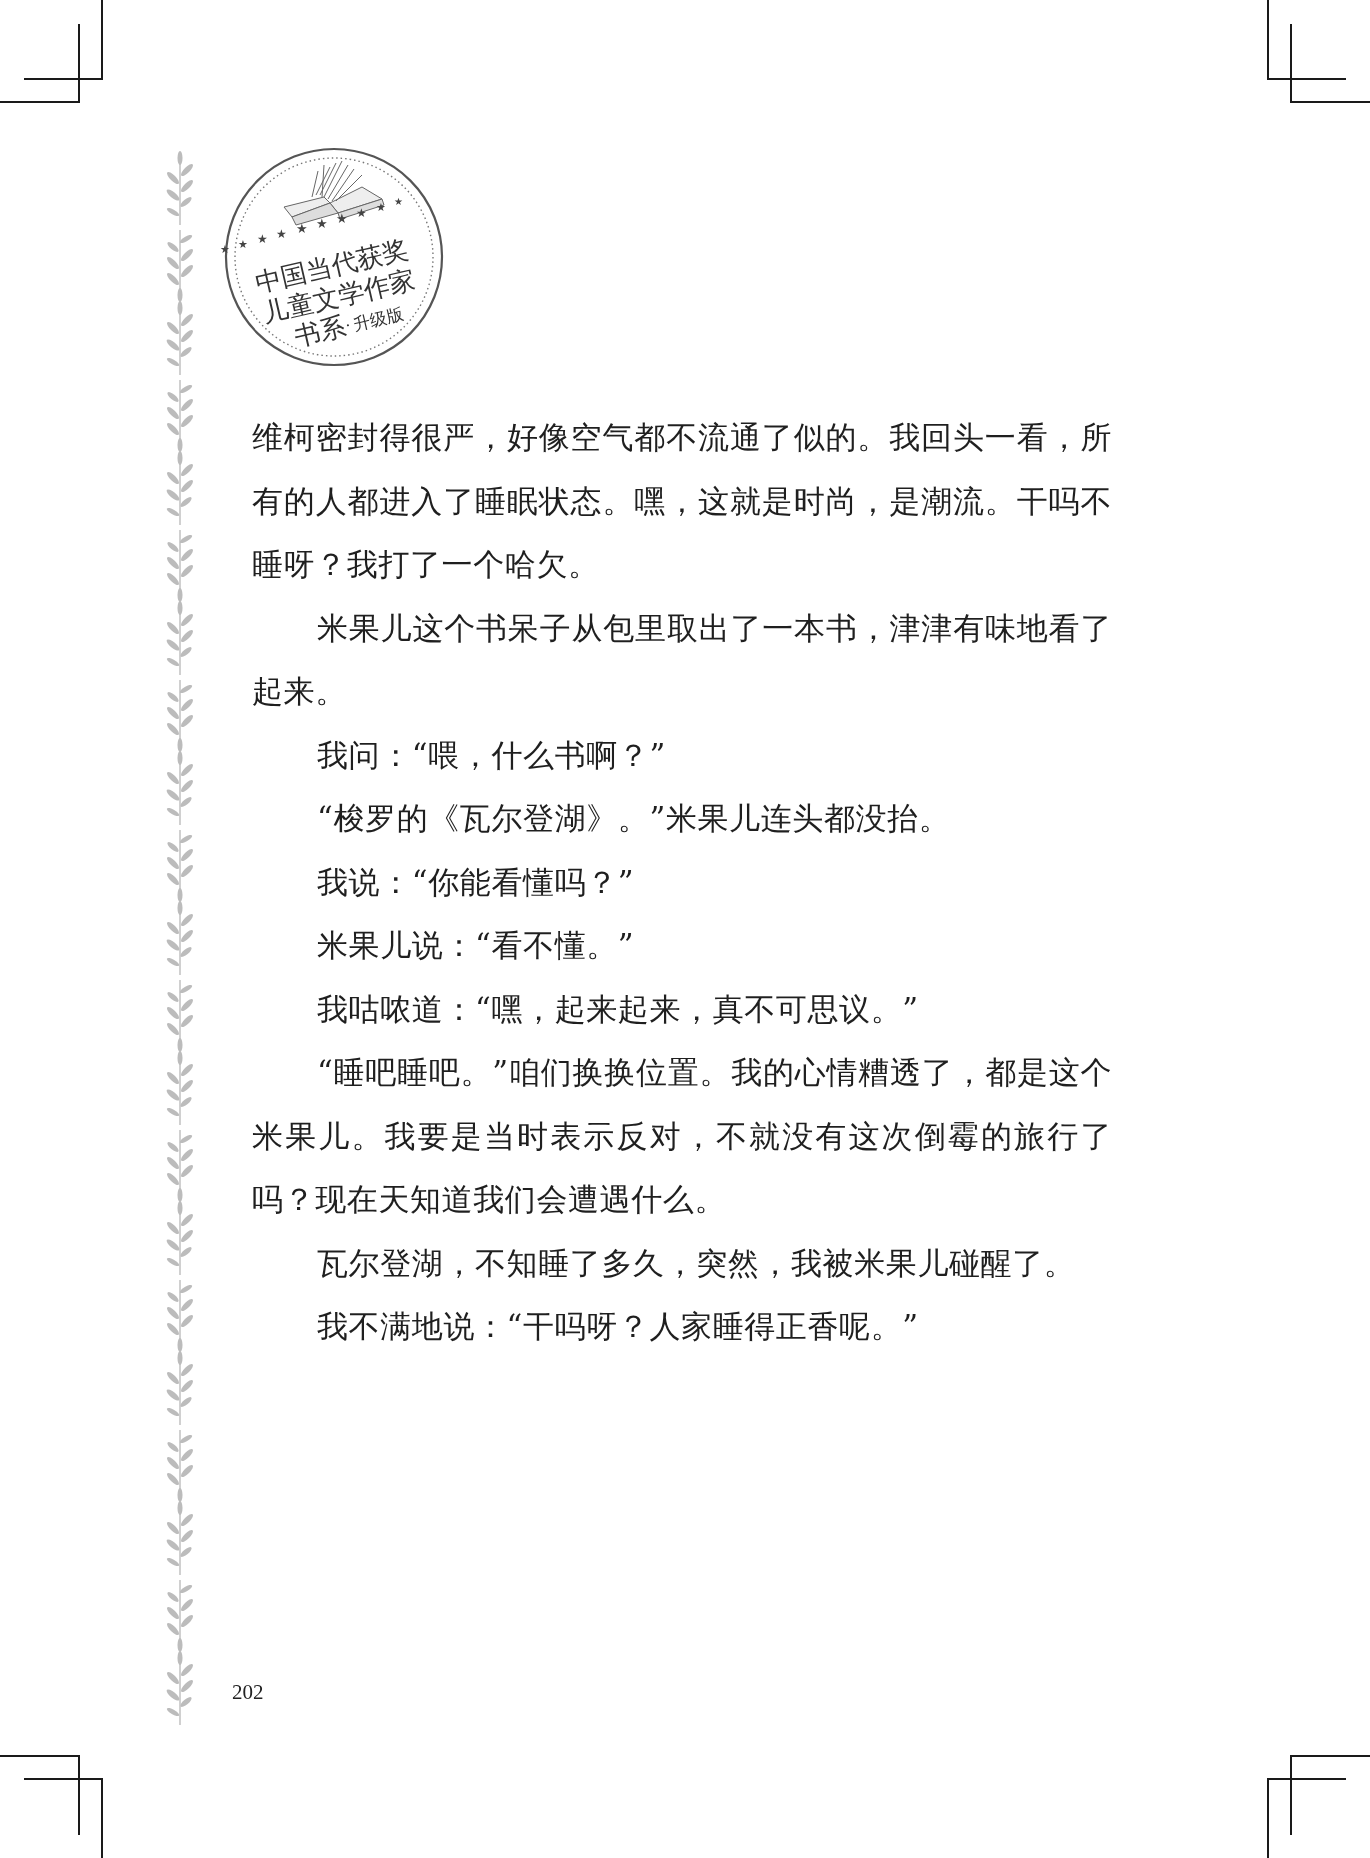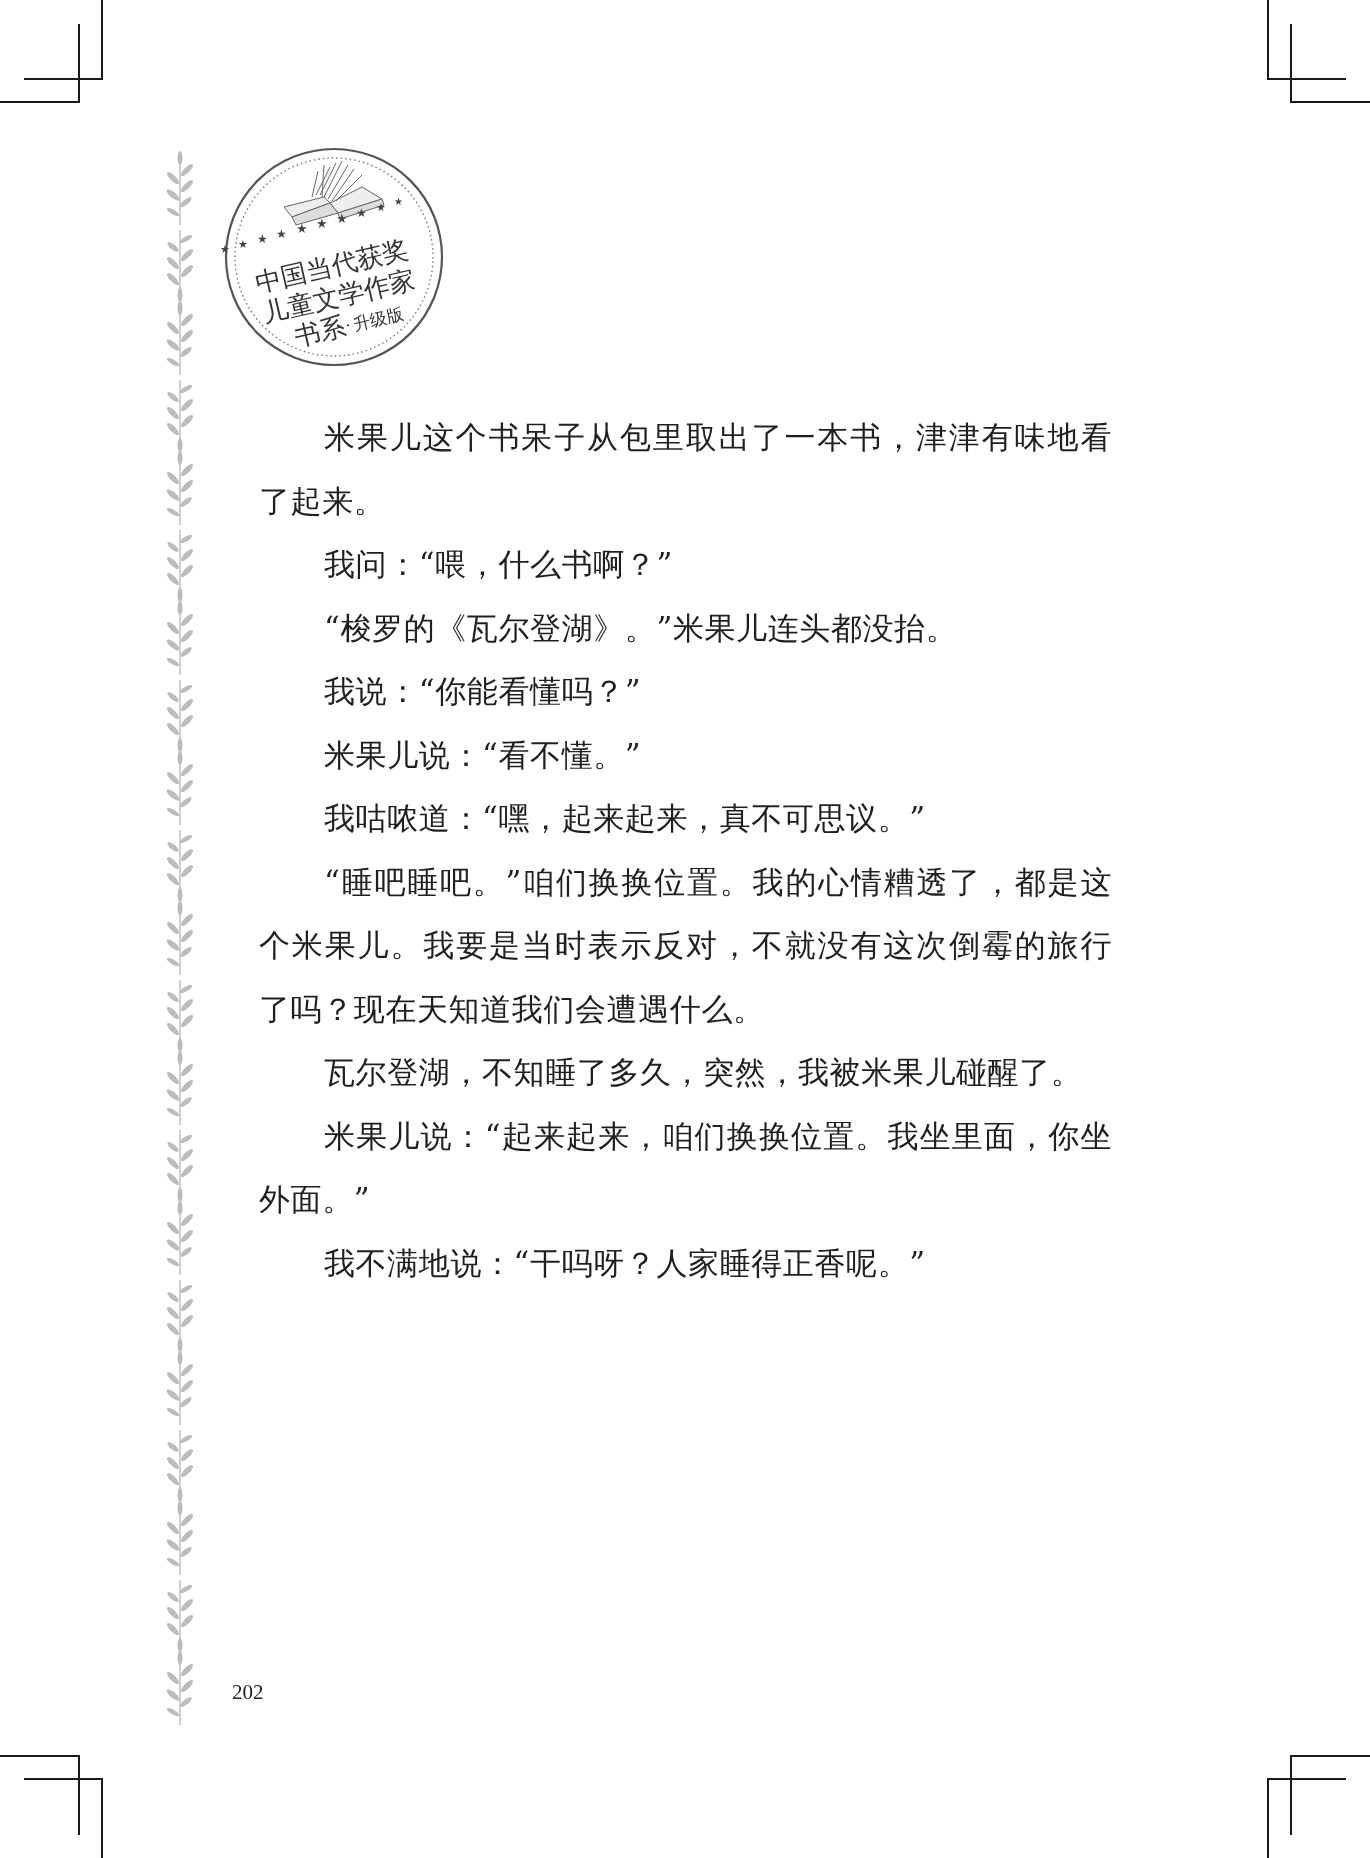--- a/index.html
+++ b/index.html
@@ -17,21 +17,21 @@
     left: 252px;
     top: 406px;
     width: 860px;
     font-family: "DejaVu Serif", "Liberation Serif", serif;
     font-size: 31px;
     line-height: 63.5px;
     color: #1f1f1f;
     letter-spacing: 0.6px;
   }
   .para { margin: 0; text-align: justify; text-align-last: left; }
-  .para.indent { text-indent: 65px; margin-left: 7px; }
+  .para.indent { text-indent: 65px; }
 
   .folio {
     position: absolute;
     left: 232px;
     top: 1644px;
     font-family: "Liberation Serif", "DejaVu Serif", serif;
     font-size: 21px;
     color: #222;
     margin-top: 36px;
   }
@@ -145,27 +145,27 @@
         <text x="46" y="130" font-size="26">中国当代获奖</text>
         <text x="46" y="161" font-size="26">儿童文学作家</text>
         <text x="72" y="191" font-size="26">书系</text>
         <text x="124" y="188" font-size="16">·</text>
         <text x="132" y="189" font-size="17">升级版</text>
       </g>
     </svg>
   </div>
 
   <div class="body-text">
+    <p class="para">维柯密封得很严，好像空气都不流通了似的。我回头一看，所有的人都进入了睡眠状态。嘿，这就是时尚，是潮流。干吗不睡呀？我打了一个哈欠。</p>
     <p class="para indent">米果儿这个书呆子从包里取出了一本书，津津有味地看了起来。</p>
     <p class="para indent">我问：“喂，什么书啊？”</p>
     <p class="para indent">“梭罗的《瓦尔登湖》。”米果儿连头都没抬。</p>
     <p class="para indent">我说：“你能看懂吗？”</p>
     <p class="para indent">米果儿说：“看不懂。”</p>
     <p class="para indent">我咕哝道：“嘿，起来起来，真不可思议。”</p>
     <p class="para indent">“睡吧睡吧。”咱们换换位置。我的心情糟透了，都是这个米果儿。我要是当时表示反对，不就没有这次倒霉的旅行了吗？现在天知道我们会遭遇什么。</p>
     <p class="para indent">瓦尔登湖，不知睡了多久，突然，我被米果儿碰醒了。</p>
-    <p class="para indent">米果儿说：“起来起来，咱们换换位置。我坐里面，你坐外面。”</p>
     <p class="para indent">我不满地说：“干吗呀？人家睡得正香呢。”</p>
   </div>
 
   <div class="folio">202</div>
 
 </div>
 
 </body></html>

